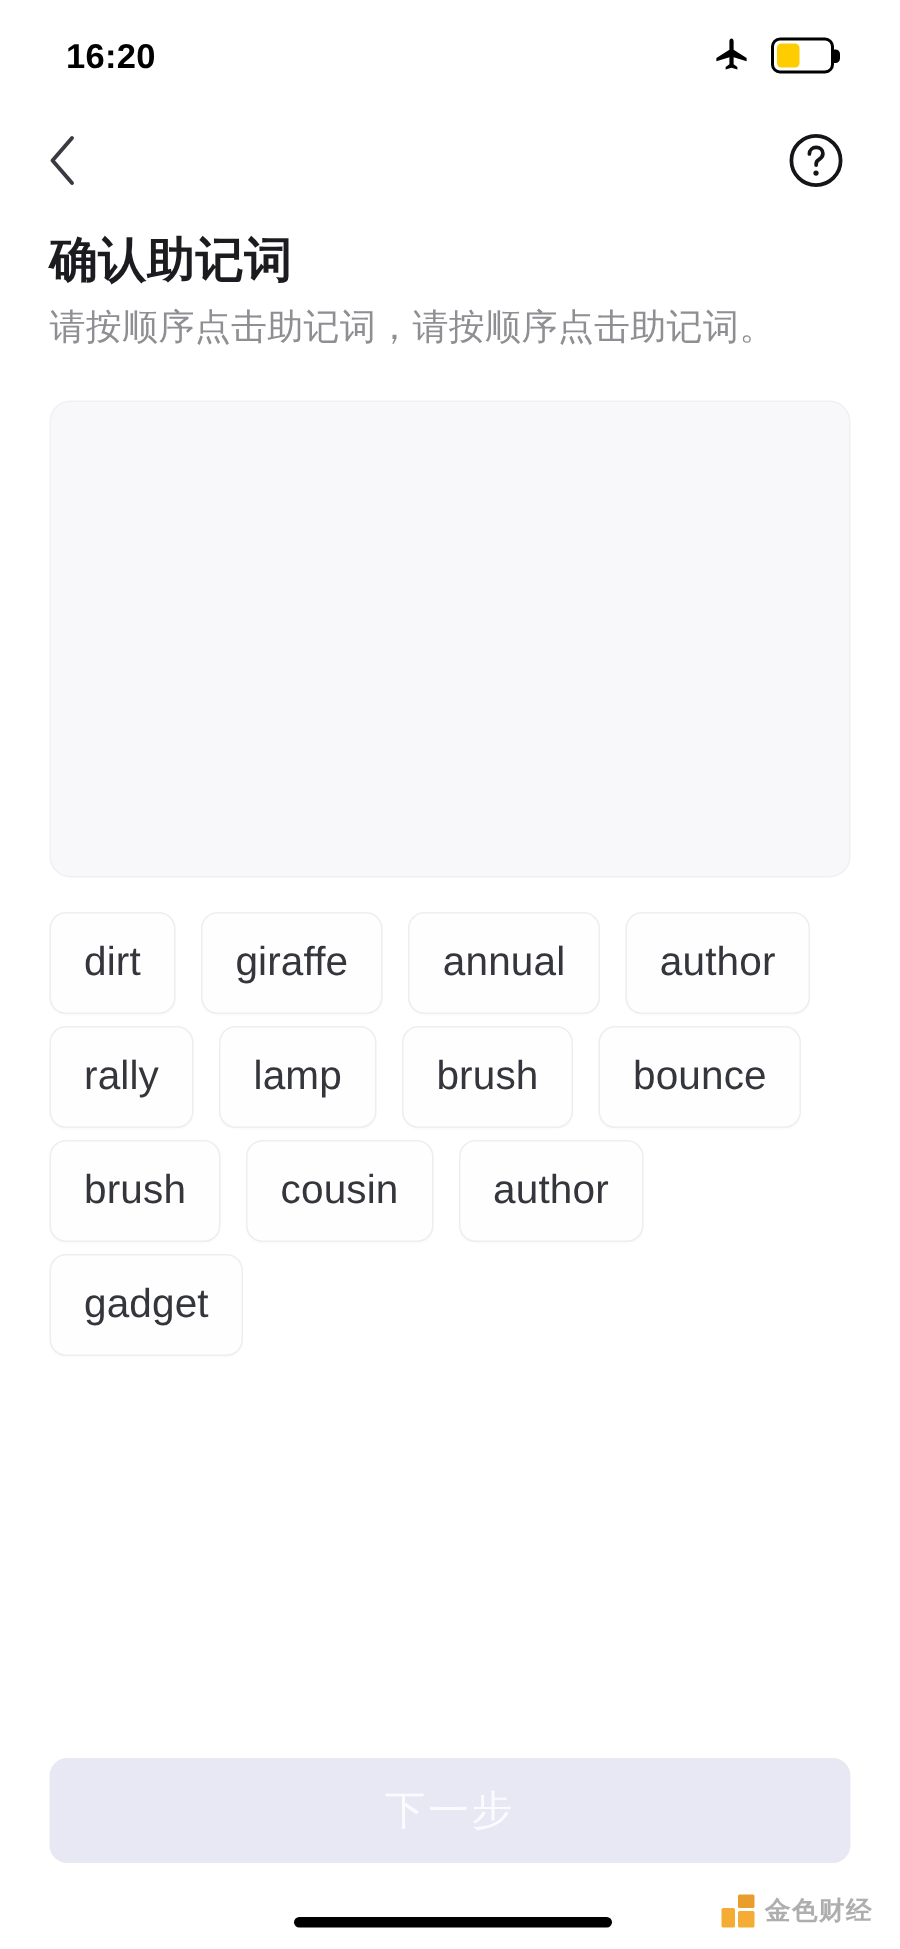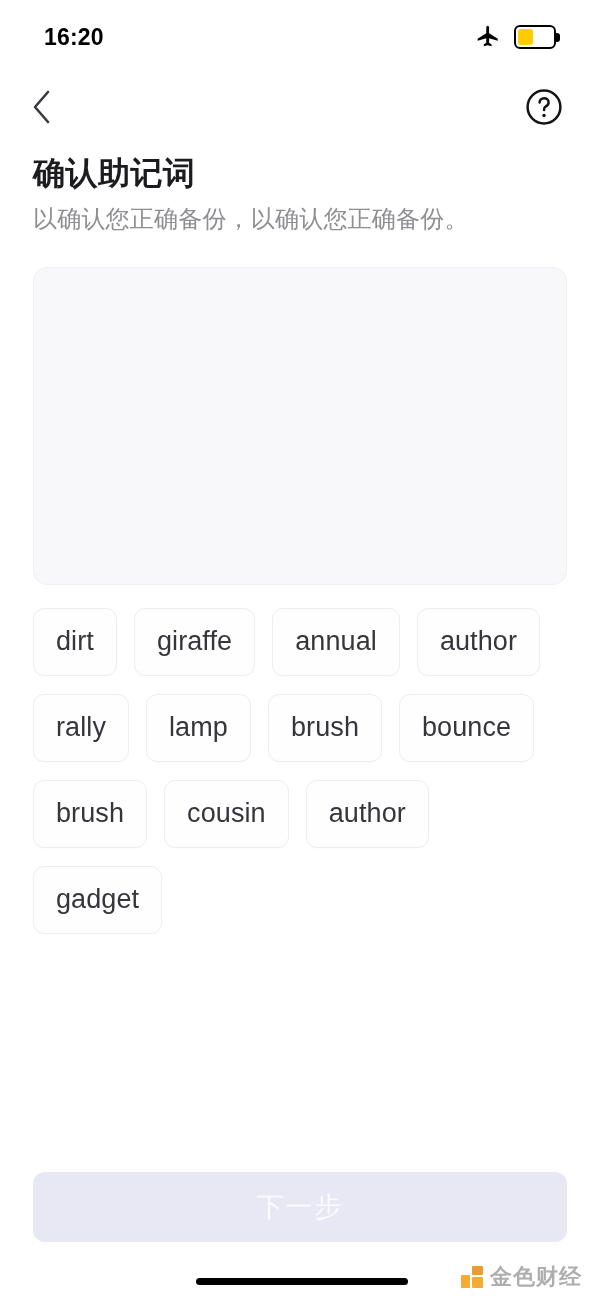--- a/index.html
+++ b/index.html
@@ -143,21 +143,21 @@
     align-content: flex-start;
     gap: 14px;
     padding: 18px;
   }
 
   
   .word-bank {
     margin: 23px 33px 0 33px;
     display: flex;
     flex-wrap: wrap;
-    gap: 18px 17px;
+    gap: 8px 17px;
   }
   .word-chip {
     height: 68px;
     box-sizing: border-box;
     padding: 0 22px;
     background: #fefeff;
     border: 1px solid #eeeef0;
     border-radius: 11px;
     display: flex;
     align-items: center;
@@ -215,21 +215,21 @@
     height: 22px;
   }
   .wm-sq {
     position: absolute;
     border-radius: 1px;
   }
   .wm-a { left: 0;   top: 9px;  width: 9px;  height: 13px; }
   .wm-b { left: 11px; top: 0;   width: 11px; height: 9px; }
   .wm-c { left: 11px; top: 11px; width: 11px; height: 11px; }
   .watermark-text {
-    font-size: 22px;
+    font-size: 17px;
     color: #a8a8a8;
     letter-spacing: 1px;
     font-weight: bold;
   }
 </style>
 </head>
 <body>
 
 <div class="status-bar">
   <div class="status-time">16:20</div>
@@ -257,21 +257,21 @@
     <svg class="help-icon" viewBox="0 0 38 38" aria-hidden="true">
       <circle cx="19" cy="19" r="16.4" fill="none" stroke="#151519" stroke-width="2.5"></circle>
       <path d="M14.6 14.6c0-2.5 2-4.3 4.5-4.3 2.6 0 4.5 1.7 4.5 4.1 0 2-1.1 3-2.7 4-1.3.8-1.8 1.5-1.8 2.9v.7" fill="none" stroke="#151519" stroke-width="2.5" stroke-linecap="round"></path>
       <circle cx="19" cy="27.4" r="1.75" fill="#151519"></circle>
     </svg>
   </div>
 </div>
 
 <div class="heading-block">
   <h1 class="page-title">确认助记词</h1>
-  <p class="page-subtitle">以确认您正确备份，以确认您正确备份。</p>
+  <p class="page-subtitle">请按顺序点击助记词，请按顺序点击助记词。</p>
 </div>
 
 <div class="dropzone" id="dropzone"></div>
 
 <div class="word-bank" id="word-bank">
     <div class="word-chip">dirt</div>
     <div class="word-chip">giraffe</div>
     <div class="word-chip">annual</div>
     <div class="word-chip">author</div>
     <div class="word-chip">rally</div>

